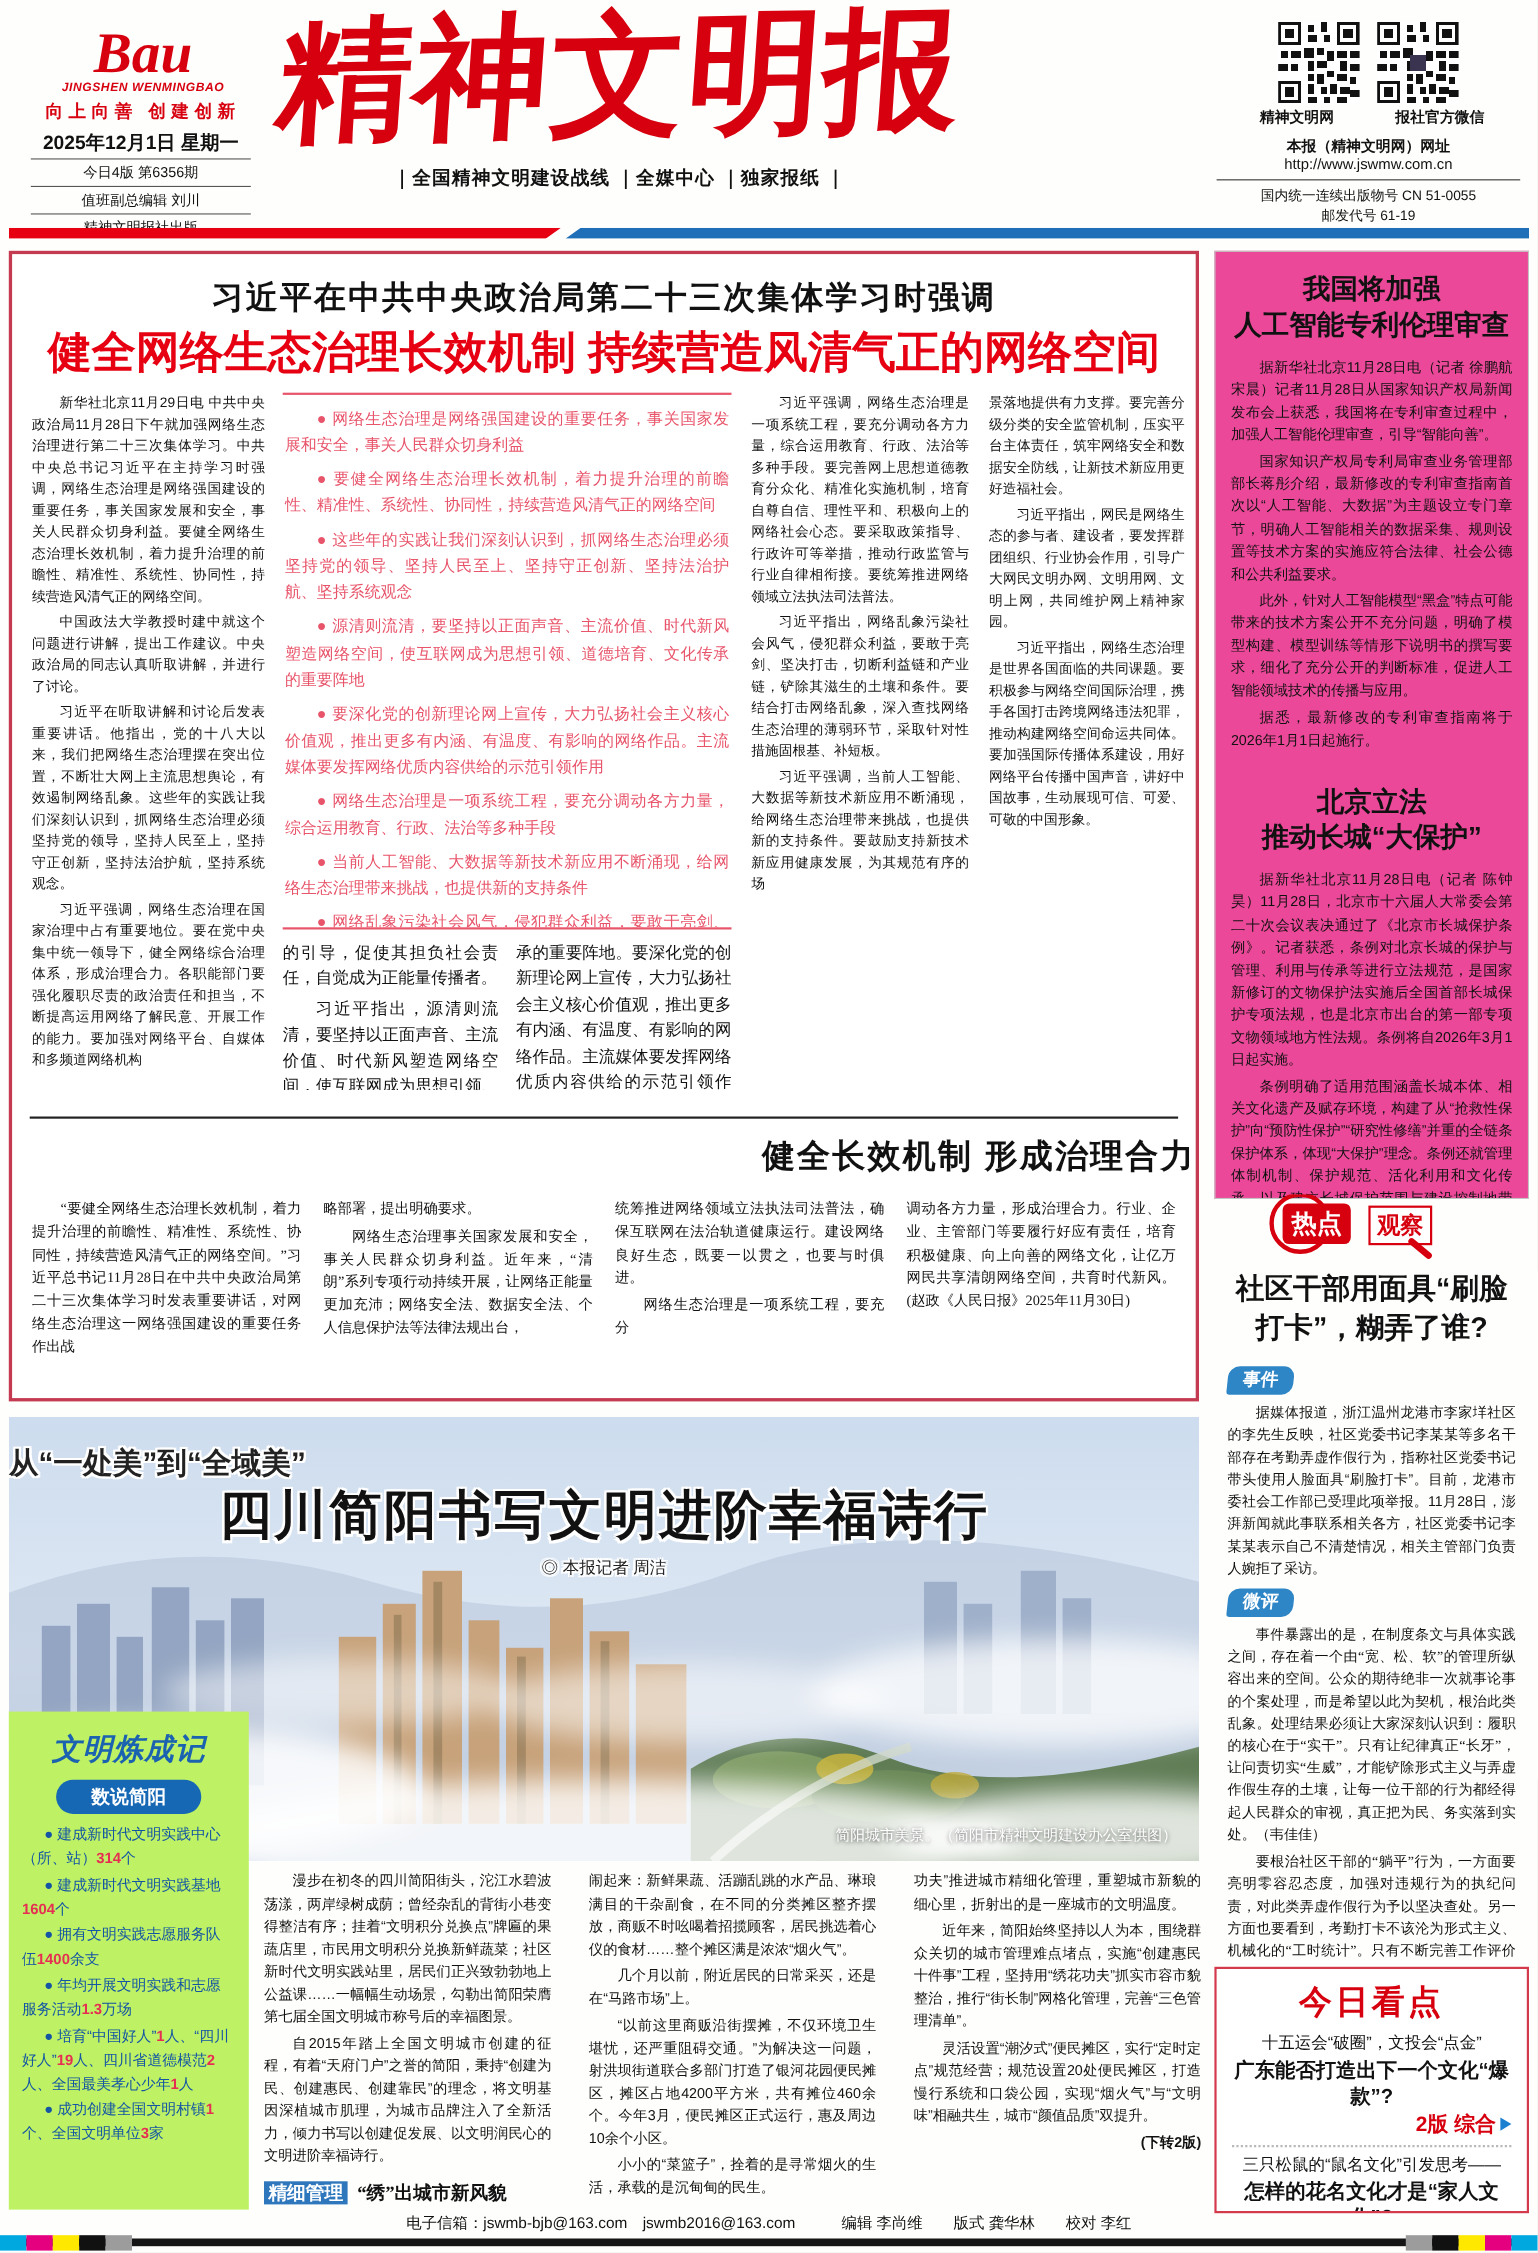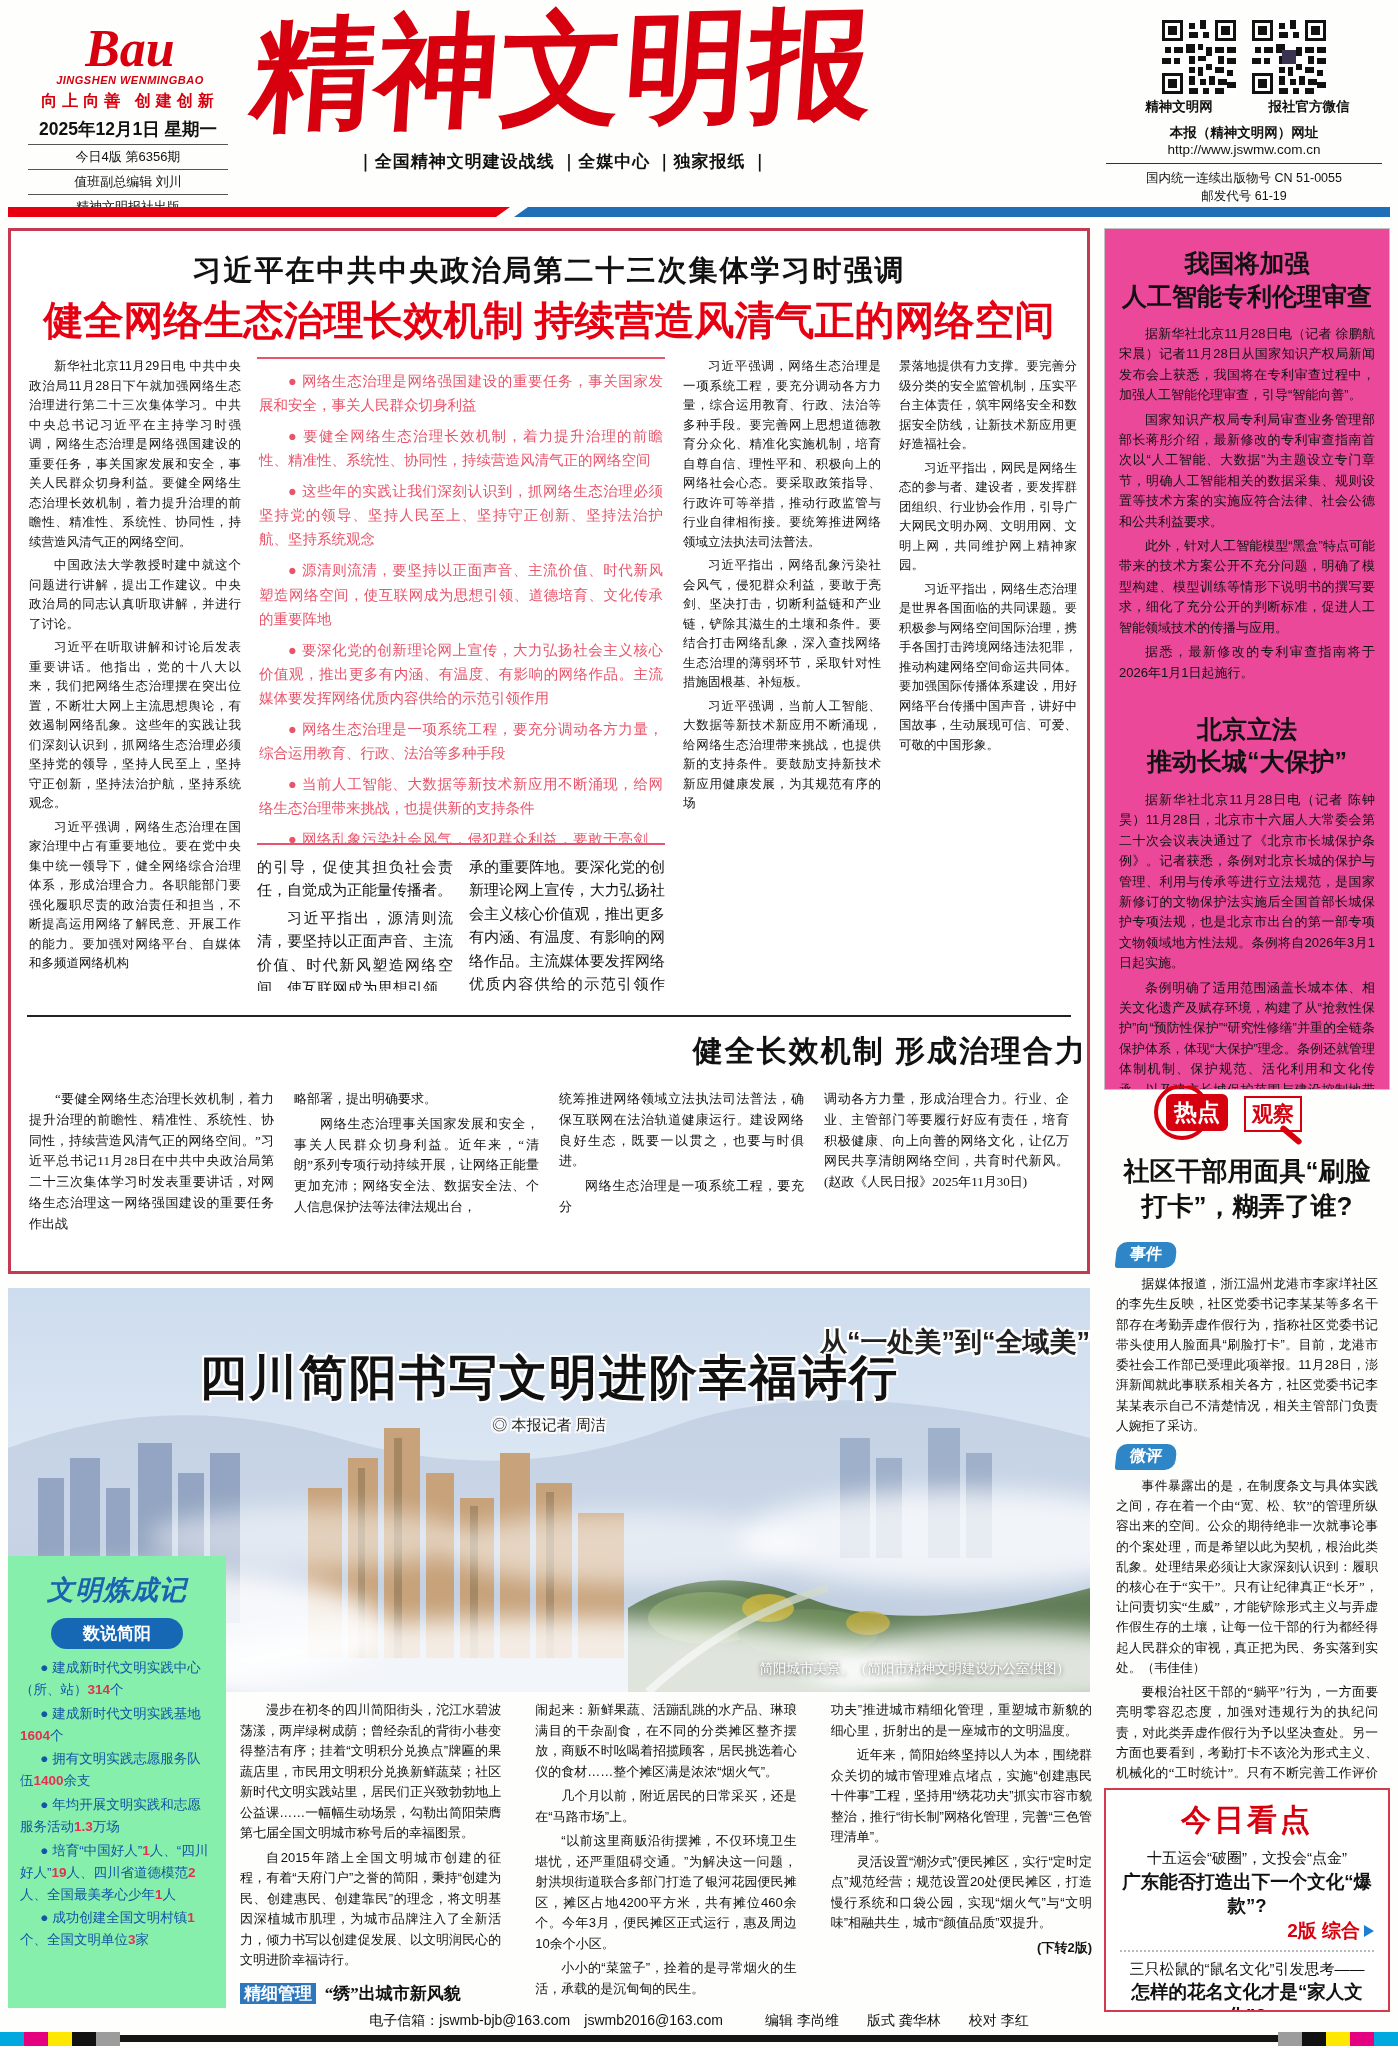--- a/index.html
+++ b/index.html
@@ -79,27 +79,27 @@
   .t-item{border-bottom:2px dotted #b9b9b9;padding:7px 0 6px;}
   .t-kicker{text-align:center;font-size:15px;line-height:1.3;}
   .t-title{text-align:center;font-size:18.5px;font-weight:bold;line-height:1.3;margin-top:2px;}
   .t-ref{text-align:right;font-size:19px;color:#d7000f;font-weight:bold;}
   .tri{display:inline-block;width:0;height:0;border-top:6px solid transparent;border-bottom:6px solid transparent;border-left:10px solid #1d7fd0;margin-left:4px;}
 
   
   .photo{position:absolute;left:8px;top:1288px;width:1082px;height:404px;overflow:hidden;}
   .photo svg{position:absolute;inset:0;}
   .outline-w{text-shadow:-2px -2px 0 #fff,2px -2px 0 #fff,-2px 2px 0 #fff,2px 2px 0 #fff,0 -2px 0 #fff,0 2px 0 #fff,-2px 0 0 #fff,2px 0 0 #fff;}
-  .feat-kicker{position:absolute;left:0;right:0;top:36px;text-align:right;font-size:27px;font-weight:bold;color:#222;}
+  .feat-kicker{position:absolute;left:0;right:0;top:24px;text-align:left;font-size:27px;font-weight:bold;color:#222;}
   .feat-title{position:absolute;left:0;right:0;top:58px;text-align:center;font-size:48px;font-weight:bold;color:#111;letter-spacing:2px;}
   .feat-byline{position:absolute;left:0;right:0;top:128px;text-align:center;font-size:15px;color:#222;}
   .photo-caption{position:absolute;right:20px;bottom:14px;color:#fff;font-size:13.5px;text-shadow:0 1px 4px rgba(0,0,0,.7);}
 
   
-  .statsbox{position:absolute;left:8px;top:1556px;width:218px;height:452px;background:#86efac;padding:16px 12px 6px;overflow:hidden;}
+  .statsbox{position:absolute;left:8px;top:1556px;width:218px;height:452px;background:#bef264;padding:16px 12px 6px;overflow:hidden;}
   .stats-logo{text-align:center;font-size:27px;font-weight:bold;font-style:italic;color:#1b62b0;letter-spacing:1px;}
   .stats-pill{margin:10px auto 8px;width:132px;background:#1668b4;color:#fff;border-radius:16px;text-align:center;
       font-size:17px;font-weight:bold;padding:4px 0;}
   .stats-list{color:#1455a4;font-size:13.5px;line-height:1.62;}
   .stat-item{text-indent:1.5em;margin-bottom:2px;}
   .stat-item::before{content:"● ";}
 
   
   .featcols{position:absolute;left:240px;top:1700px;width:852px;height:308px;display:flex;gap:34px;overflow:hidden;}
   .fcol{width:262px;font-size:13px;line-height:1.58;text-align:justify;overflow:hidden;}

